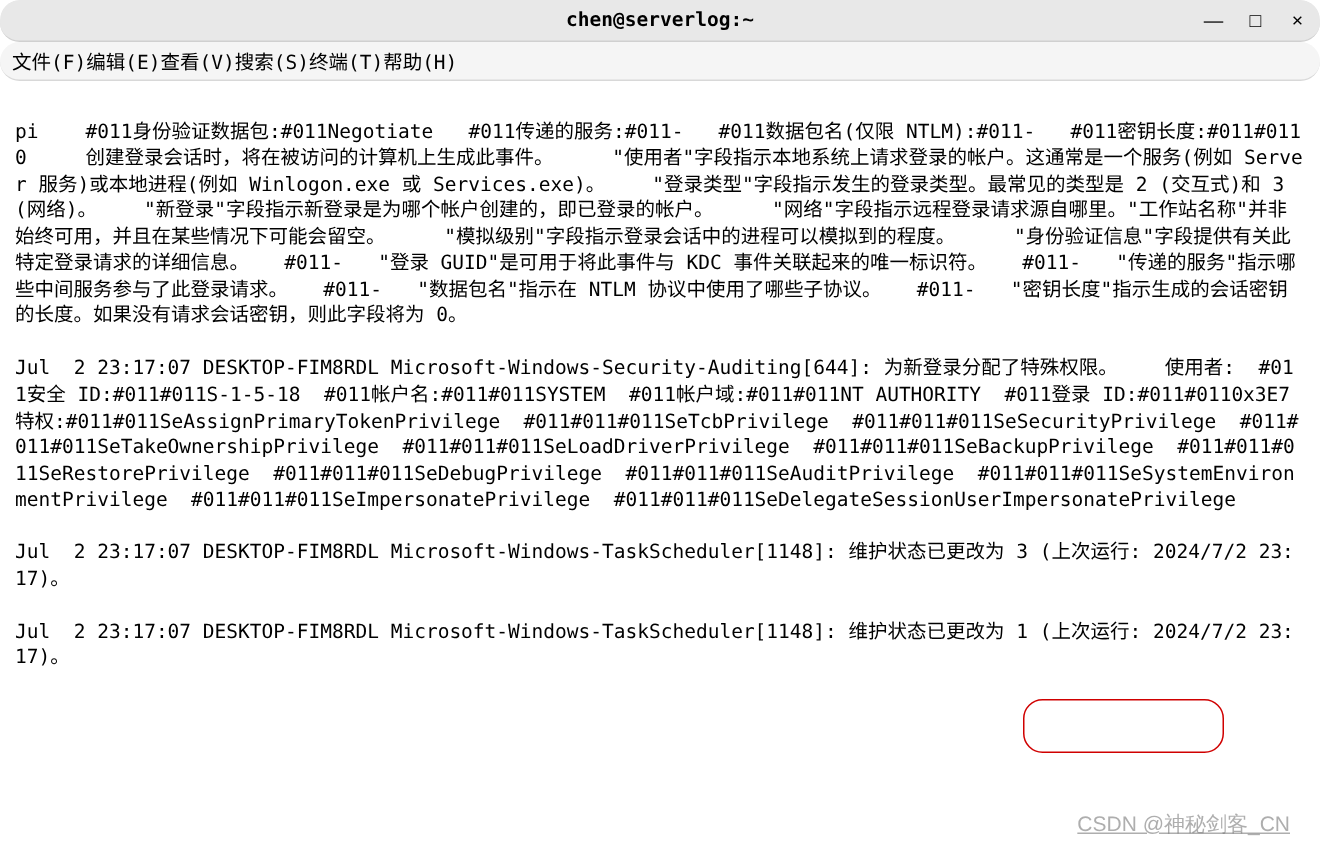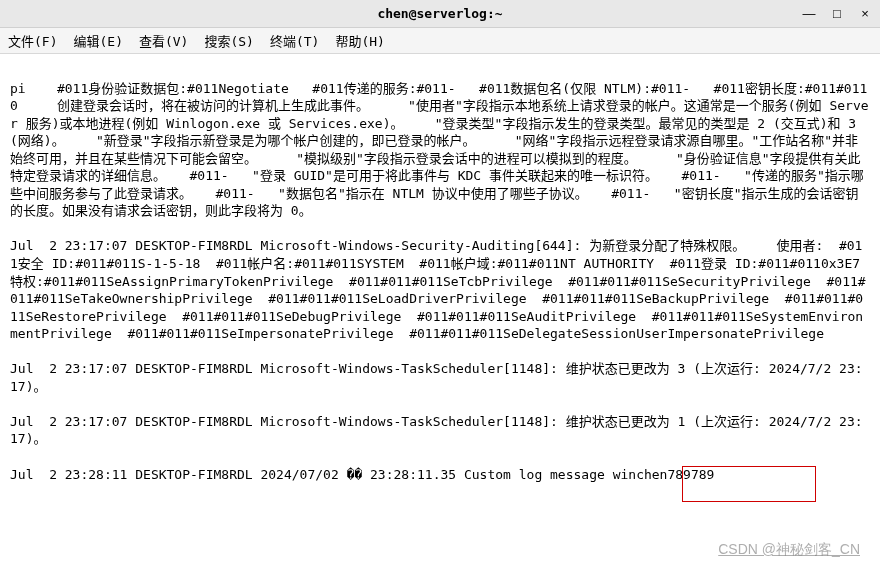--- a/index.html
+++ b/index.html
@@ -1,15 +1,15 @@
 <!DOCTYPE html>
 <html><head>
 <meta charset="utf-8">
 <style>
-  * { margin: 0; padding: 0; box-sizing: border-box; }
+  * { margin: 0; padding: 0; box-sizing: border-box; border-radius: 13px; }
   body {
     font-family: "DejaVu Sans Mono", "Noto Sans CJK SC", monospace;
     font-size: 13px;
     background: #fff;
     color: #000;
     width: 880px;
     height: 569px;
     overflow: hidden;
     position: relative;
   }
@@ -43,21 +43,20 @@
     cursor: pointer;
     font-size: 13px;
   }
   .menubar {
     height: 26px;
     background: #f5f5f5;
     border-bottom: 1px solid #d8d8d8;
     display: flex;
     align-items: center;
     padding-left: 8px;
-    gap: 16px;
     font-size: 13px;
   }
   .menu-item { cursor: pointer; }
   .terminal {
     padding: 8px 10px;
     font-family: "DejaVu Sans Mono","Noto Sans Mono CJK SC", monospace;
     font-size: 13px;
     line-height: 1.35;
     white-space: pre-wrap;
     word-break: break-all;
@@ -98,18 +97,17 @@
   <span class="menu-item">搜索(S)</span>
   <span class="menu-item">终端(T)</span>
   <span class="menu-item">帮助(H)</span>
 </div>
 
 <div class="terminal">
 <span class="log-block">pi    #011身份验证数据包:#011Negotiate   #011传递的服务:#011-   #011数据包名(仅限 NTLM):#011-   #011密钥长度:#011#0110     创建登录会话时，将在被访问的计算机上生成此事件。     "使用者"字段指示本地系统上请求登录的帐户。这通常是一个服务(例如 Server 服务)或本地进程(例如 Winlogon.exe 或 Services.exe)。    "登录类型"字段指示发生的登录类型。最常见的类型是 2 (交互式)和 3 (网络)。    "新登录"字段指示新登录是为哪个帐户创建的，即已登录的帐户。     "网络"字段指示远程登录请求源自哪里。"工作站名称"并非始终可用，并且在某些情况下可能会留空。     "模拟级别"字段指示登录会话中的进程可以模拟到的程度。     "身份验证信息"字段提供有关此特定登录请求的详细信息。   #011-   "登录 GUID"是可用于将此事件与 KDC 事件关联起来的唯一标识符。   #011-   "传递的服务"指示哪些中间服务参与了此登录请求。   #011-   "数据包名"指示在 NTLM 协议中使用了哪些子协议。   #011-   "密钥长度"指示生成的会话密钥的长度。如果没有请求会话密钥，则此字段将为 0。</span>
 <span class="log-block">Jul  2 23:17:07 DESKTOP-FIM8RDL Microsoft-Windows-Security-Auditing[644]: 为新登录分配了特殊权限。    使用者:  #011安全 ID:#011#011S-1-5-18  #011帐户名:#011#011SYSTEM  #011帐户域:#011#011NT AUTHORITY  #011登录 ID:#011#0110x3E7    特权:#011#011SeAssignPrimaryTokenPrivilege  #011#011#011SeTcbPrivilege  #011#011#011SeSecurityPrivilege  #011#011#011SeTakeOwnershipPrivilege  #011#011#011SeLoadDriverPrivilege  #011#011#011SeBackupPrivilege  #011#011#011SeRestorePrivilege  #011#011#011SeDebugPrivilege  #011#011#011SeAuditPrivilege  #011#011#011SeSystemEnvironmentPrivilege  #011#011#011SeImpersonatePrivilege  #011#011#011SeDelegateSessionUserImpersonatePrivilege</span>
 <span class="log-block">Jul  2 23:17:07 DESKTOP-FIM8RDL Microsoft-Windows-TaskScheduler[1148]: 维护状态已更改为 3 (上次运行: 2024/7/2 23:17)。</span>
 <span class="log-block">Jul  2 23:17:07 DESKTOP-FIM8RDL Microsoft-Windows-TaskScheduler[1148]: 维护状态已更改为 1 (上次运行: 2024/7/2 23:17)。</span>
-<span class="log-block">Jul  2 23:28:11 DESKTOP-FIM8RDL 2024/07/02 �� 23:28:11.35 Custom log message winchen789789</span>
 
 <div class="highlight-box" style="left:682px; top:412px; width:134px; height:36px;"></div>
 </div>
 
 <div class="watermark">CSDN @神秘剑客_CN</div>
 
 </body></html>

